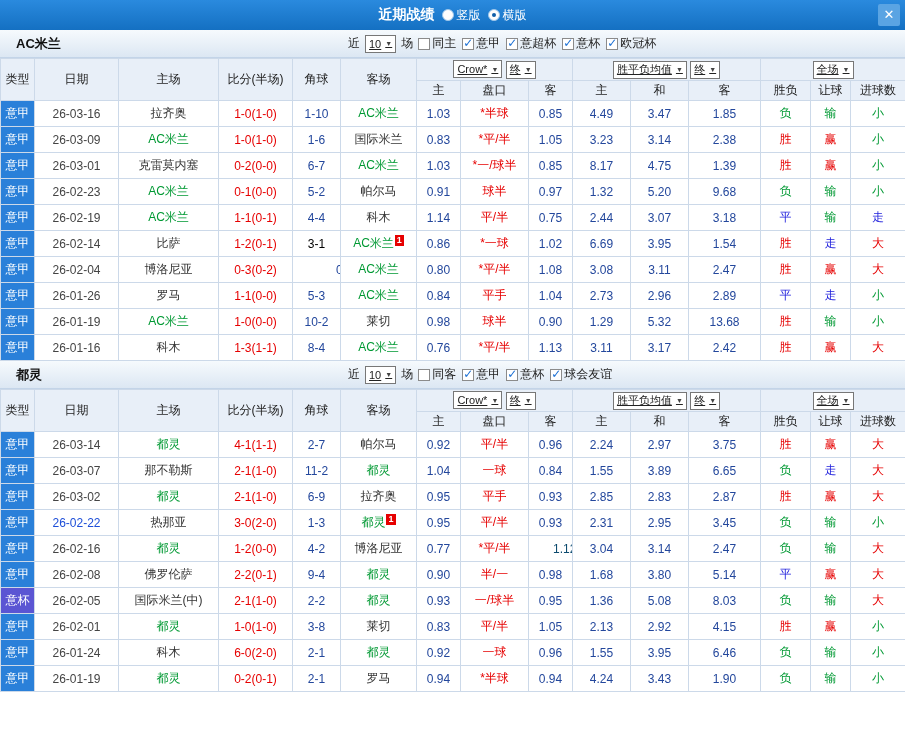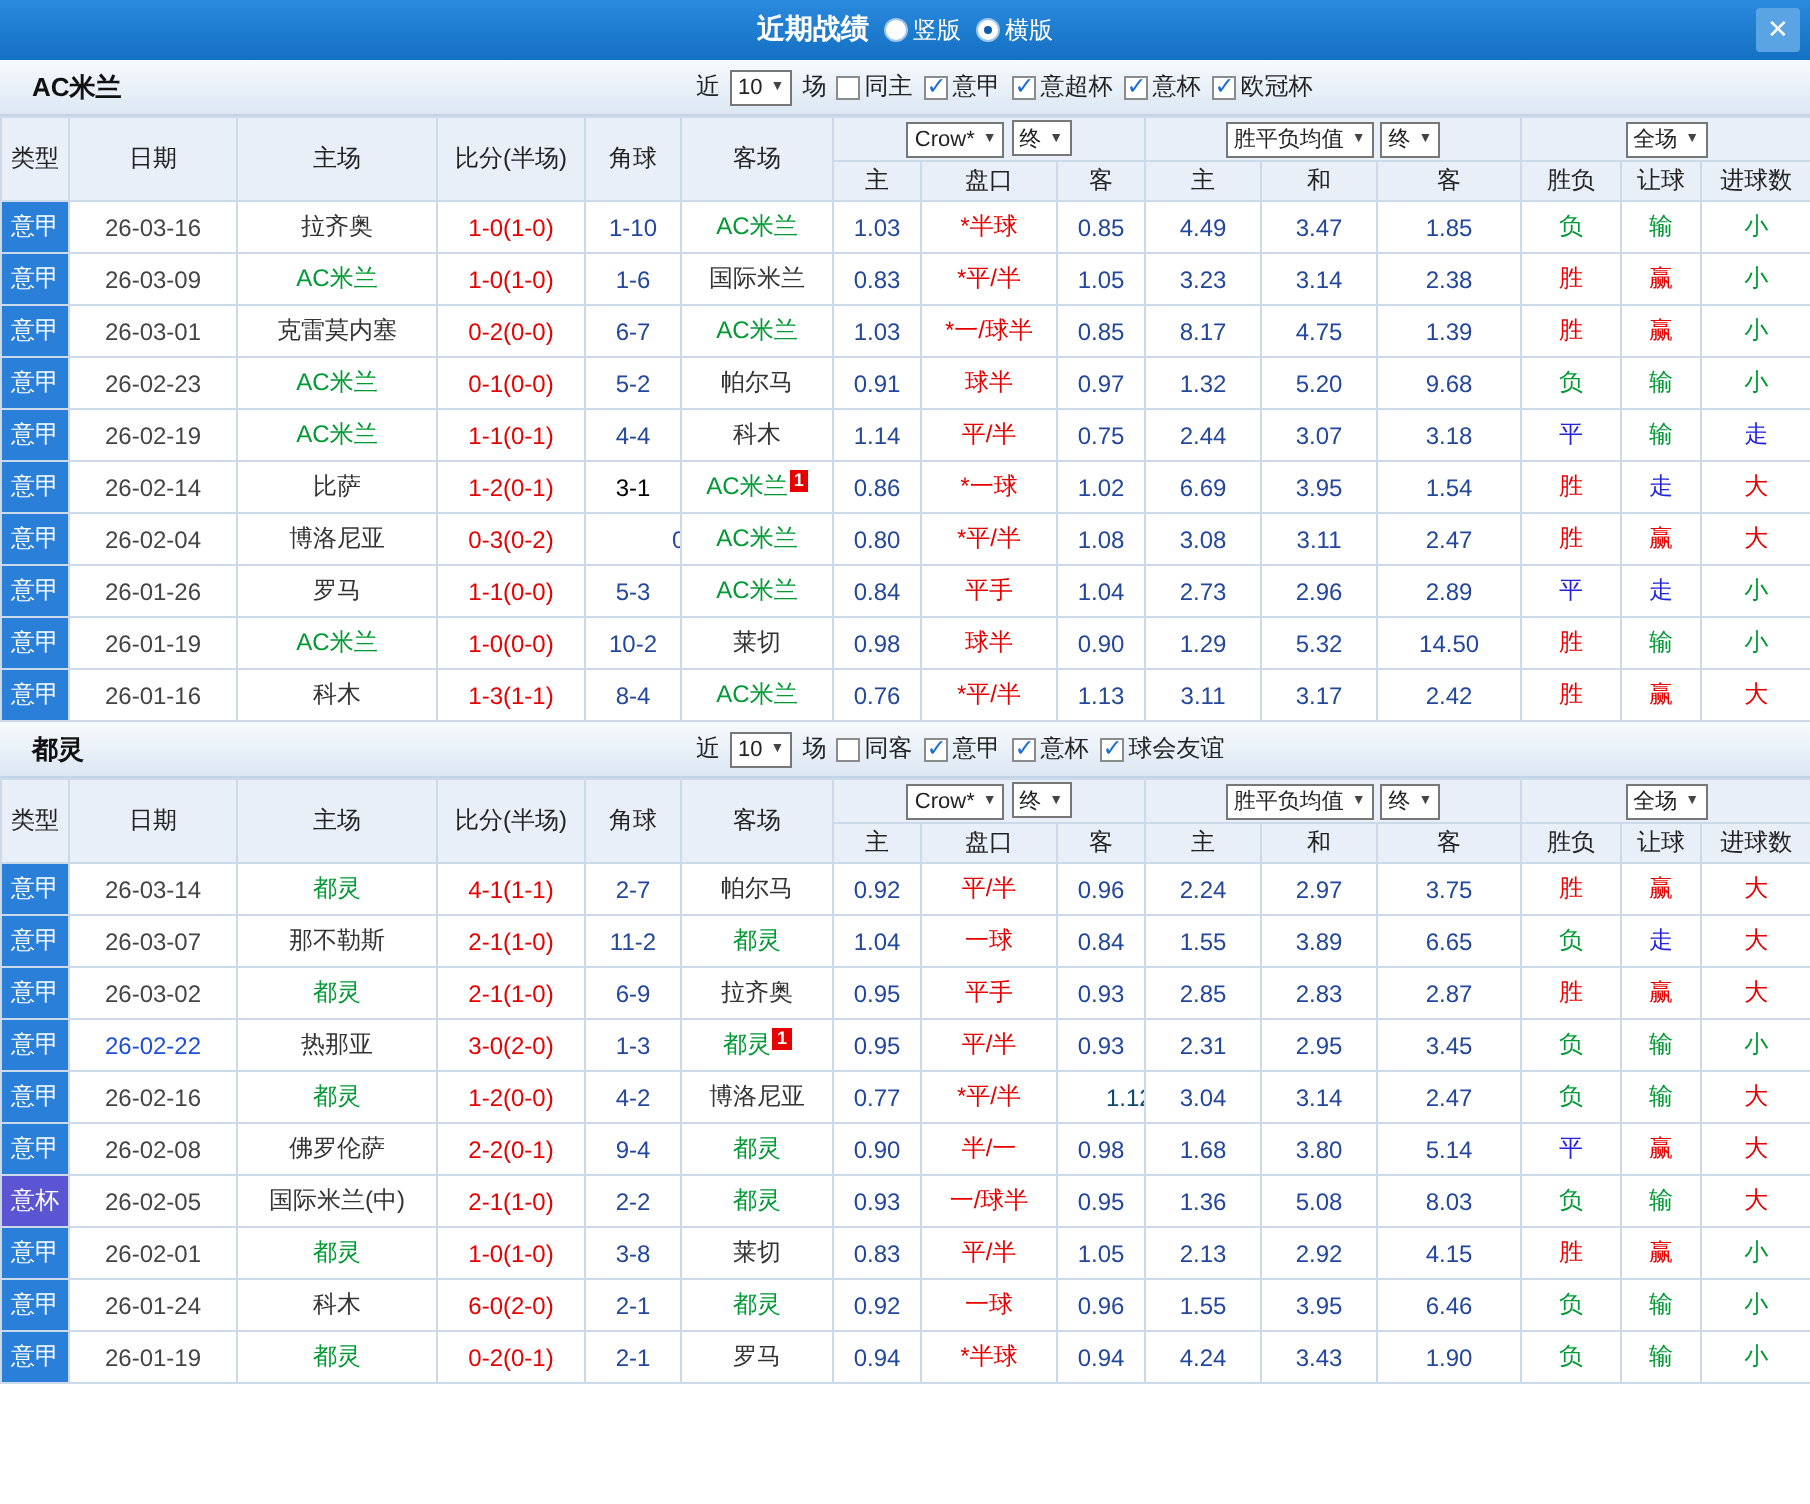--- a/index.html
+++ b/index.html
@@ -48,21 +48,21 @@
     display:inline-block; position:relative;
   }
   .cb.checked::after {
     content:"\2713"; position:absolute; left:0px; top:-3px;
     color:#1a6fd4; font-size:12px; font-weight:bold;
   }
   
   .dd {
     display:inline-flex; align-items:center; justify-content:space-between;
     background:#fff; border:1px solid #777; height:18px; padding:0 3px;
-    font-size:11px; gap:4px; cursor:pointer; white-space:nowrap;
+    font-size:11px; gap:4px; cursor:pointer; white-space:nowrap;text-decoration:underline;
   }
   .dd .arr { font-size:7px; color:#444; }
   
   table { border-collapse:collapse; table-layout:fixed; width:905px; }
   th, td {
     border:1px solid #ccd9e9; text-align:center; padding:0;
     height:26px; overflow:hidden; white-space:nowrap; font-weight:normal;
   }
   thead th { background:#e8eff8; color:#222; font-size:12px; }
   thead tr.dd-row th { height:22px; }
@@ -343,21 +343,21 @@
           <td style="color: rgb(68, 68, 68);">26-01-19</td>
           <td><span style="color:#009933">AC米兰</span></td>
           <td style="color: rgb(230, 0, 0);">1-0(0-0)</td>
           <td style="color: rgb(35, 71, 156);">10-2</td>
           <td><span style="color:#333333">莱切</span></td>
           <td style="color: rgb(35, 71, 156);">0.98</td>
           <td style="color: rgb(230, 0, 0);">球半</td>
           <td style="color: rgb(35, 71, 156);">0.90</td>
           <td style="color: rgb(35, 71, 156);">1.29</td>
           <td style="color: rgb(35, 71, 156);">5.32</td>
-          <td style="color: rgb(35, 71, 156);">14.50</td>
+          <td style="color: rgb(35, 71, 156);">13.68</td>
           <td style="color: rgb(230, 0, 0);">胜</td>
           <td style="color: rgb(0, 153, 51);">输</td>
           <td style="color: rgb(0, 153, 51);">小</td>
         </tr>
         <tr>
           <td class="type-cell" style="color: rgb(255, 255, 255); background: rgb(42, 128, 217);">意甲</td>
           <td style="color: rgb(68, 68, 68);">26-01-16</td>
           <td><span style="color:#333333">科木</span></td>
           <td style="color: rgb(230, 0, 0);">1-3(1-1)</td>
           <td style="color: rgb(35, 71, 156);">8-4</td>

